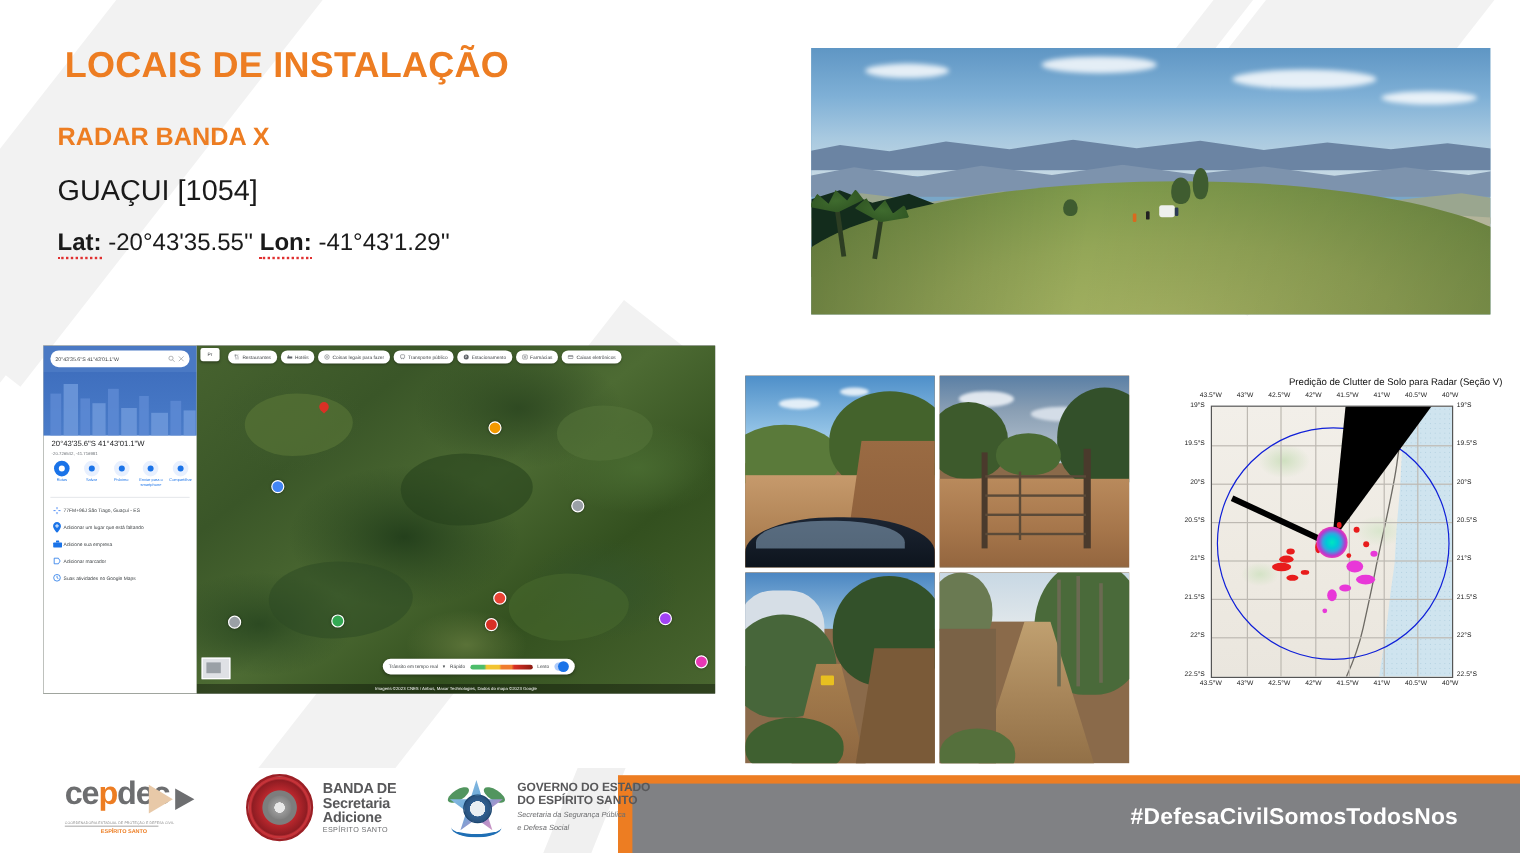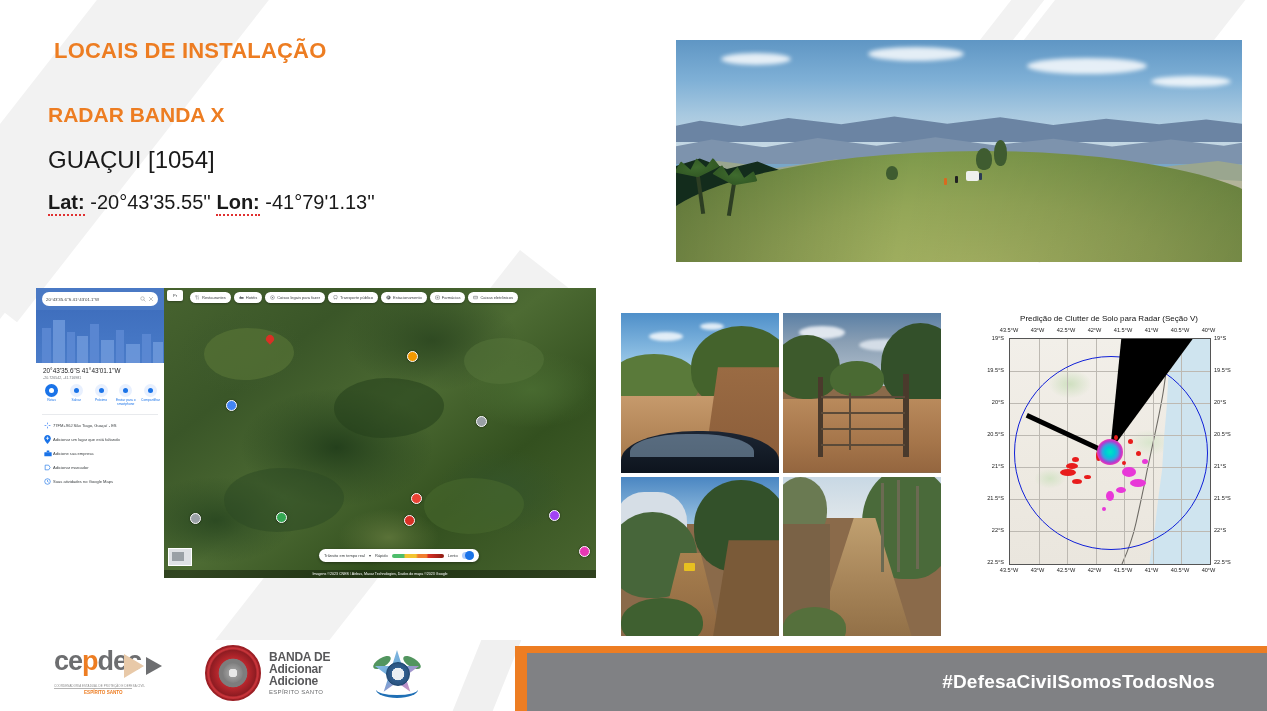--- a/index.html
+++ b/index.html
@@ -11,21 +11,21 @@
   
   .bg-diag{position:absolute;inset:0;overflow:hidden;pointer-events:none;z-index:0;}
   .bg-diag i{position:absolute;display:block;background:#f2f2f2;transform:rotate(38deg);transform-origin:top left;}
   .d1{left:300px;top:-260px;width:120px;height:700px;background:#f4f4f4;}
   .d2{left:455px;top:-300px;width:38px;height:760px;background:#ededed;}
   .d3{left:1180px;top:-160px;width:150px;height:420px;background:#f3f3f3;}
   .d4{left:1105px;top:-120px;width:26px;height:330px;background:#e9e9e9;}
   .d5{left:520px;top:250px;width:90px;height:520px;background:#f5f5f5;}
 
   
-  #title{position:absolute;left:54px;top:38px;font-size:22px;font-weight:bold;color:#ED7D22;letter-spacing:.2px;z-index:5;}
+  #title{position:absolute;left:54px;top:38px;font-size:30px;font-weight:bold;color:#ED7D22;letter-spacing:.2px;z-index:5;}
   #subtitle{position:absolute;left:48px;top:103px;font-size:21px;font-weight:bold;color:#ED7D22;z-index:5;}
   #city{position:absolute;left:48px;top:146px;font-size:24px;color:#1a1a1a;z-index:5;}
   #coords{position:absolute;left:48px;top:191px;font-size:20px;color:#1a1a1a;z-index:5;white-space:nowrap;}
   .redsquiggle{
     border-bottom:2px dotted #e03030;padding-bottom:1px;font-weight:bold;
   }
 
   
   #hero{position:absolute;left:676px;top:40px;width:566px;height:222px;z-index:5;overflow:hidden;background:#79a7c8;}
   .sky{position:absolute;left:0;top:0;width:100%;height:48%;
@@ -107,21 +107,21 @@
   .ph{position:relative;overflow:hidden;background:#8a6a4a;}
   .ph .sky2{position:absolute;left:0;top:0;width:100%;height:46%;background:linear-gradient(#4e8fc9,#8fc0e4 60%,#cfe2f0 100%);}
   .ph .sky3{background:linear-gradient(#5a7fa5,#8a9fb4 40%,#b9c6d2 100%);}
   .ph .road{position:absolute;}
   .ph .veg{position:absolute;border-radius:50% 50% 44% 44%;}
   .ph .gateposts{position:absolute;}
   .cloud2{position:absolute;background:rgba(255,255,255,.8);border-radius:50%;filter:blur(1.5px);}
 
   
   #radar{position:absolute;left:966px;top:311px;width:286px;height:325px;background:#fff;z-index:5;}
-  #radar .rtitle{position:absolute;left:0;top:3px;width:286px;text-align:center;font-size:8px;color:#111;}
+  #radar .rtitle{position:absolute;left:0;top:3px;width:286px;text-align:right;font-size:8px;color:#111;}
   .rax{position:absolute;font-size:5.6px;color:#222;white-space:nowrap;}
   #plotbox{position:absolute;left:43px;top:27px;width:200px;height:225px;border:1px solid #555;overflow:hidden;
      background:linear-gradient(180deg,#f2efe9 0%,#eeeae2 55%,#eae6de 100%);}
   .landmass{position:absolute;left:0;top:0;width:100%;height:100%;
      background:
        radial-gradient(ellipse 30px 20px at 30% 20%,#cfe0c0 0%,rgba(207,224,192,0) 72%),
        radial-gradient(ellipse 26px 16px at 62% 14%,#cde0bd 0%,rgba(205,224,189,0) 72%),
        radial-gradient(ellipse 22px 14px at 20% 62%,#d4e3c6 0%,rgba(212,227,198,0) 72%),
        radial-gradient(ellipse 30px 18px at 70% 46%,#d9e6cd 0%,rgba(217,230,205,0) 72%);}
   .ocean{position:absolute;right:0;top:0;width:46%;height:100%;
@@ -187,21 +187,21 @@
     <i class="d5"></i>
 </div>
 
 <div id="title">LOCAIS DE INSTALAÇÃO</div>
 <div id="subtitle">RADAR BANDA X</div>
 <div id="city">GUAÇUI [1054]</div>
 <div id="coords">
   <span class="redsquiggle">Lat:</span>
   <span>-20°43'35.55''</span>
   <span class="redsquiggle">Lon:</span>
-  <span>-41°79'1.13''</span>
+  <span>-41°43'1.29''</span>
 </div>
 
 <div id="hero">
   <div class="sky"></div>
   <div class="cloud" style="left:8%;top:6%;width:70px;height:12px;"></div>
   <div class="cloud" style="left:34%;top:3%;width:96px;height:14px;"></div>
   <div class="cloud" style="left:62%;top:8%;width:120px;height:16px;"></div>
   <div class="cloud" style="left:84%;top:16%;width:80px;height:11px;"></div>
   <div class="ridge r1"></div>
   <div class="ridge r2"></div>
@@ -579,33 +579,39 @@
   <div class="cep-tri" style="left:92px;top:9px;border-top:9px solid transparent;border-bottom:9px solid transparent;border-left:16px solid #6d6e70;"></div>
   <div class="cep-rule"></div>
   <div class="cep-sub1">COORDENADORIA ESTADUAL DE PROTEÇÃO E DEFESA CIVIL</div>
   <div class="cep-sub2">ESPÍRITO SANTO</div>
 </div>
 
 <div class="logo" id="logo-bombeiros">
   <div class="bomb-crest"></div>
   <div class="bomb-txt">
     <div>BANDA DE</div>
-    <div>Adicionar</div>
+    <div>Secretaria</div>
     <div>Adicione</div>
     <div class="small">ESPÍRITO SANTO</div>
   </div>
 </div>
 
 <div class="logo" id="logo-gov">
   <div class="gov-crest">
     <div class="gov-leaf" style="left:2px;top:12px;transform:rotate(-32deg);"></div>
     <div class="gov-leaf" style="left:32px;top:12px;transform:rotate(32deg);"></div>
     <div class="gov-star"></div>
     <div class="gov-ring"></div>
     <div class="gov-swoosh"></div>
   </div>
+  <div class="gov-txt">
+    <div class="l1">GOVERNO DO ESTADO</div>
+    <div class="l1">DO ESPÍRITO SANTO</div>
+    <div class="l2">Secretaria da Segurança Pública</div>
+    <div class="l2">e Defesa Social</div>
+  </div>
 </div>
 
 <div id="banner">
   <div class="inner">
     <div class="tag">#DefesaCivilSomosTodosNos</div>
   </div>
 </div>
 
 </body></html>

